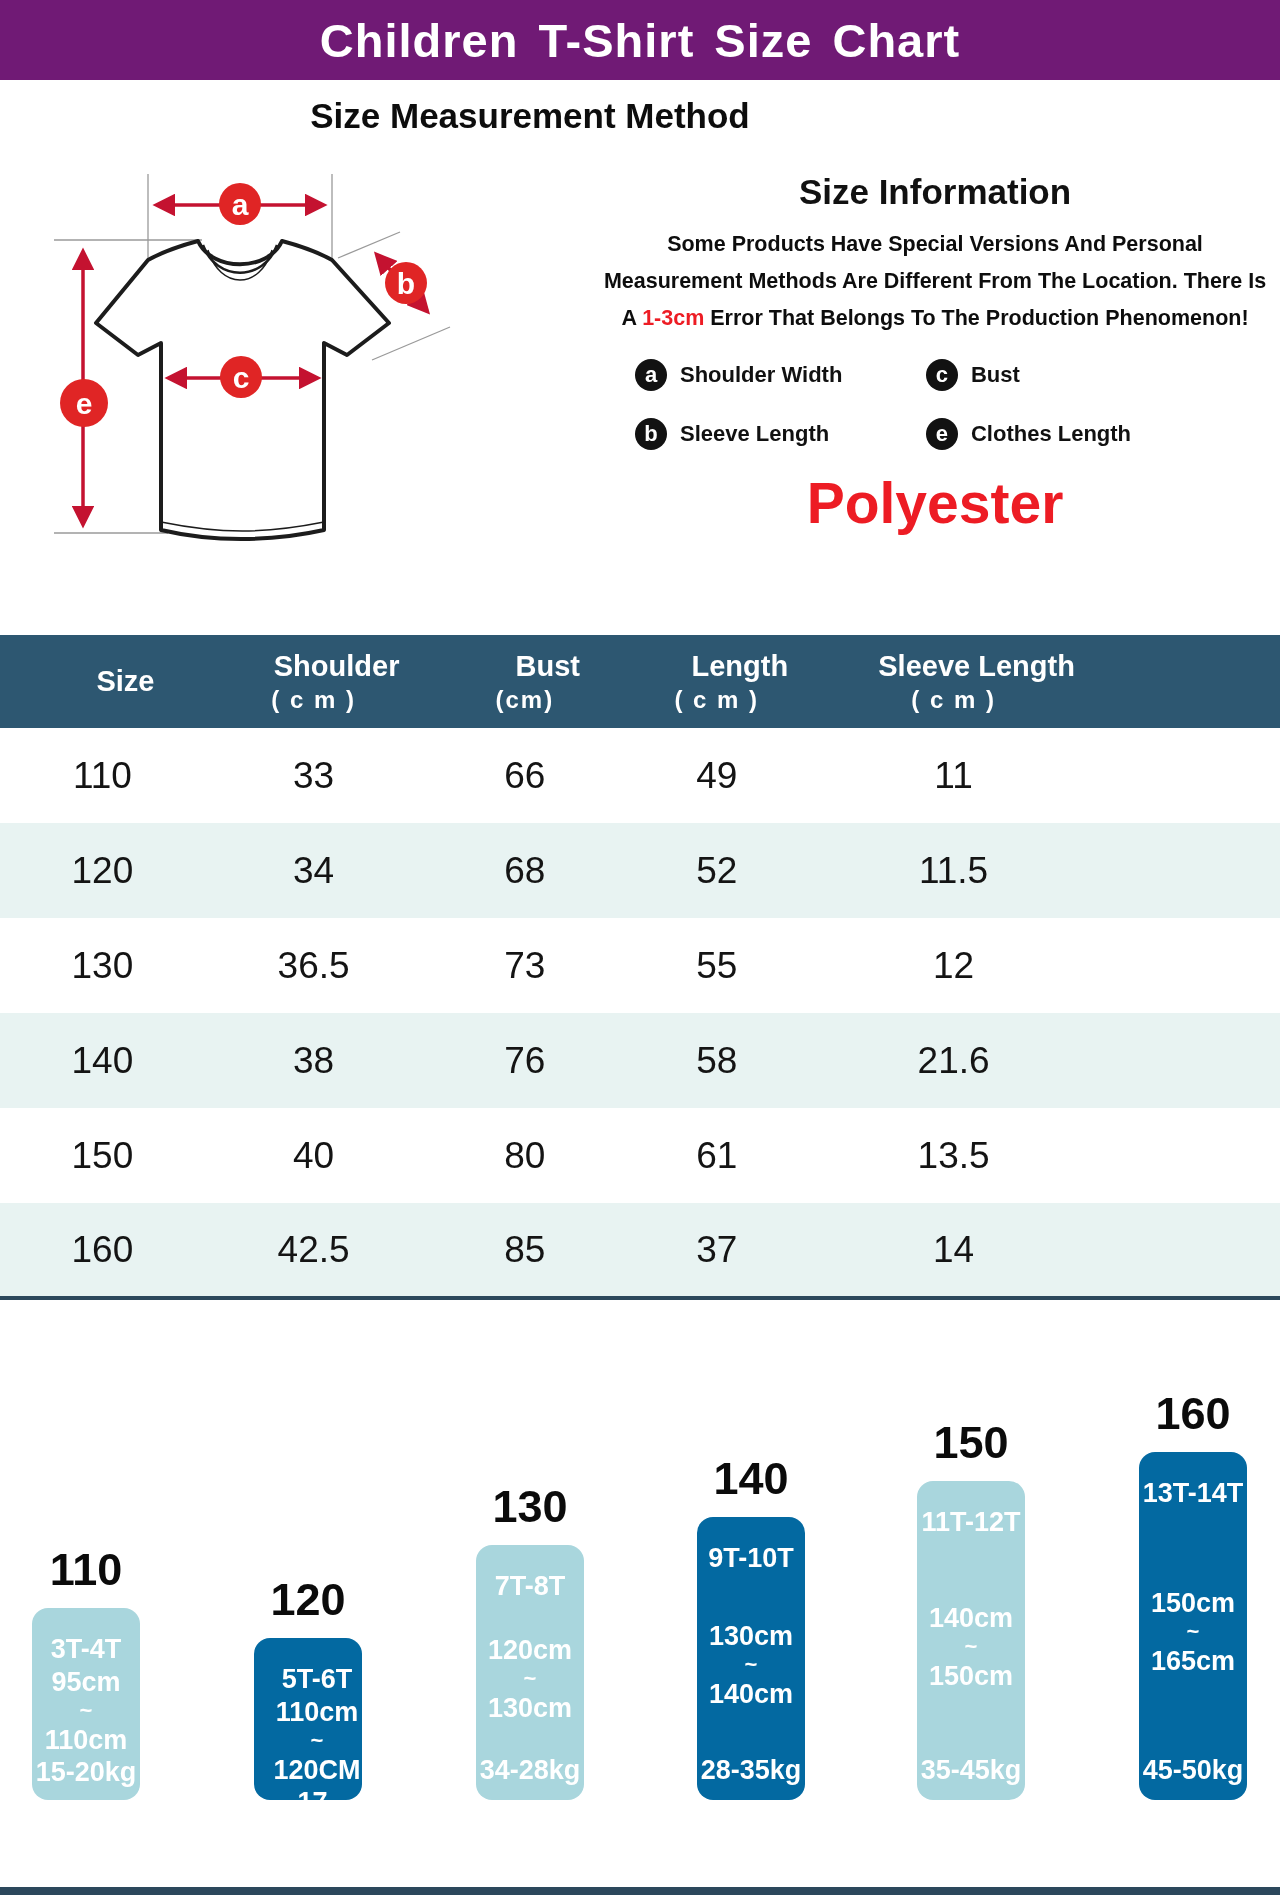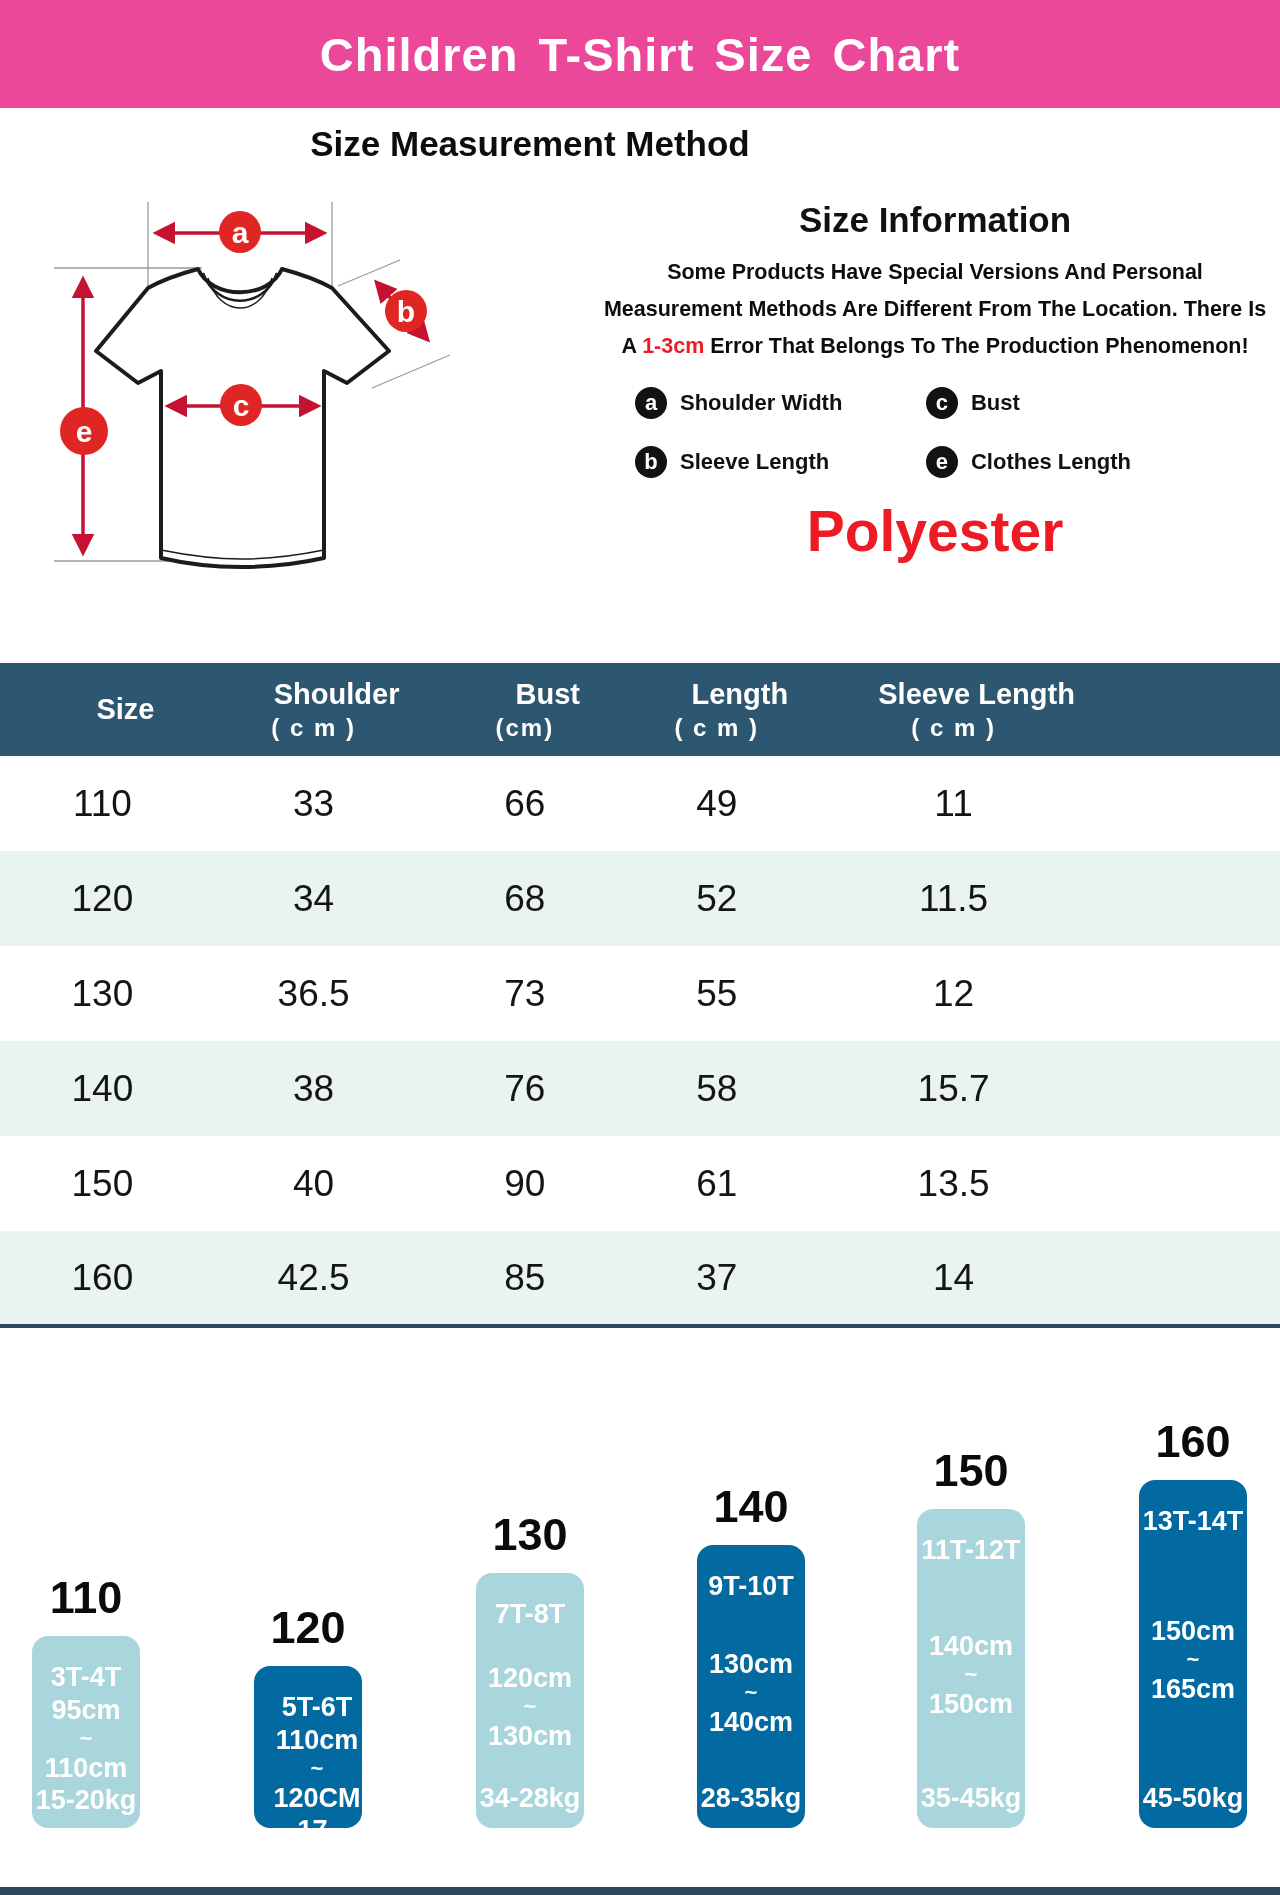--- a/index.html
+++ b/index.html
@@ -4,21 +4,21 @@
 <style>
   * { margin:0; padding:0; box-sizing:border-box; }
   html,body { background:#fff; }
   body {
     width:1280px; height:1895px; position:relative; overflow:hidden;
     font-family:"Liberation Sans","DejaVu Sans",sans-serif; color:#111;
   }
 
   
   .top-header {
-    height:108px; background:#ec4899; color:#fff;
+    height:80px; background:#701a75; color:#fff;
     display:flex; align-items:center; justify-content:center;
   }
   .top-header h1 { font-size:47px; font-weight:bold; letter-spacing:1px; word-spacing:6px; }
 
   
   .measure { position:relative; height:555px; background:#fff; }
   .mm-heading {
     position:absolute; top:16px; left:0; width:1060px; text-align:center;
     font-size:35px; font-weight:bold; color:#0d0d0d;
   }
@@ -219,27 +219,27 @@
         <td>73</td>
         <td>55</td>
         <td>12</td>
         <td></td>
     </tr>
     <tr class="alt">
       <td>140</td>
         <td>38</td>
         <td>76</td>
         <td>58</td>
-        <td>15.7</td>
+        <td>21.6</td>
         <td></td>
     </tr>
     <tr>
       <td>150</td>
         <td>40</td>
-        <td>90</td>
+        <td>80</td>
         <td>61</td>
         <td>13.5</td>
         <td></td>
     </tr>
     <tr class="alt">
       <td>160</td>
         <td>42.5</td>
         <td>85</td>
         <td>37</td>
         <td>14</td>

